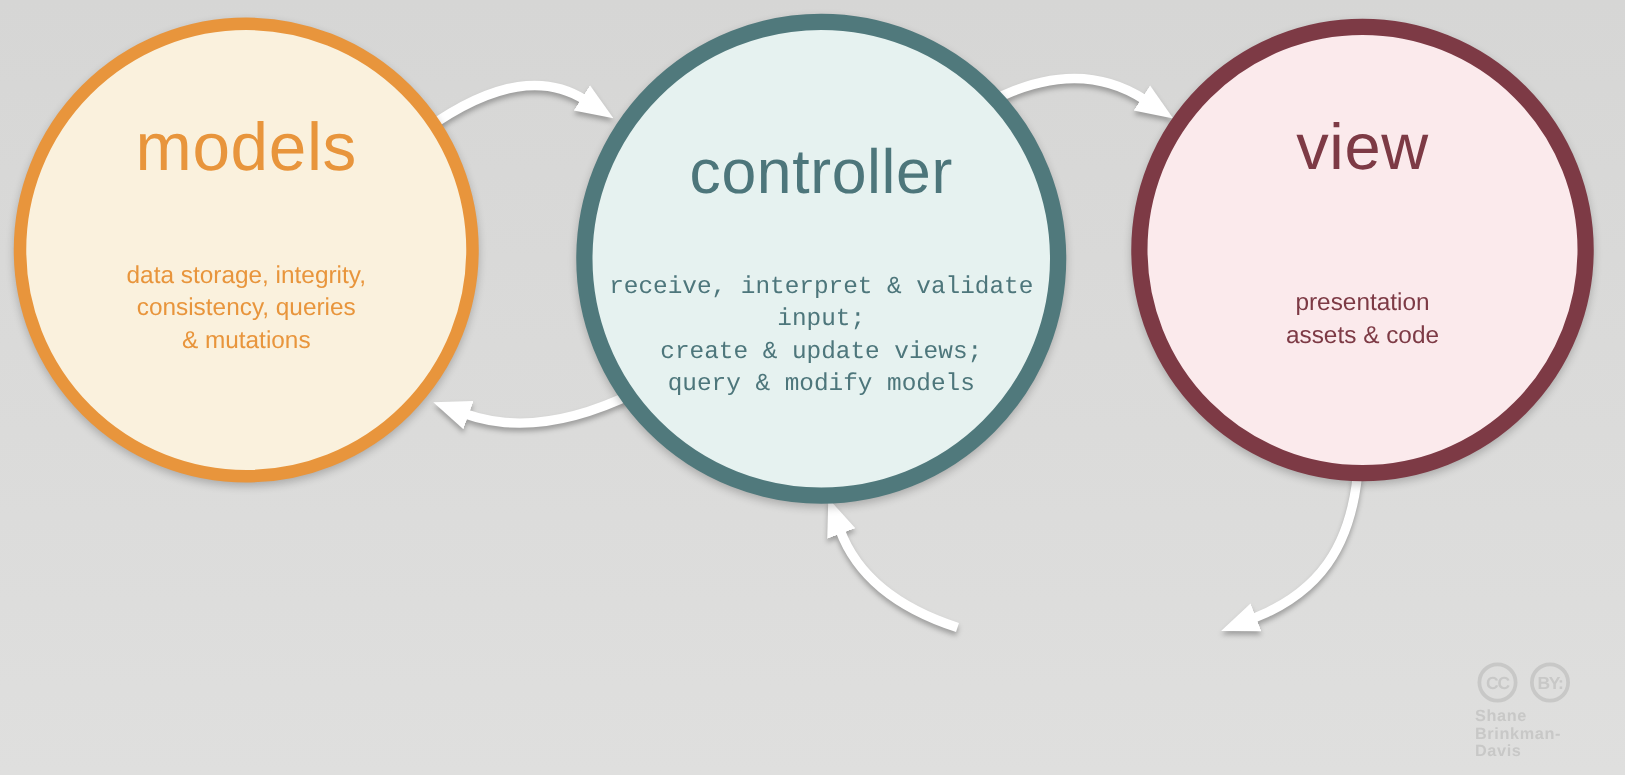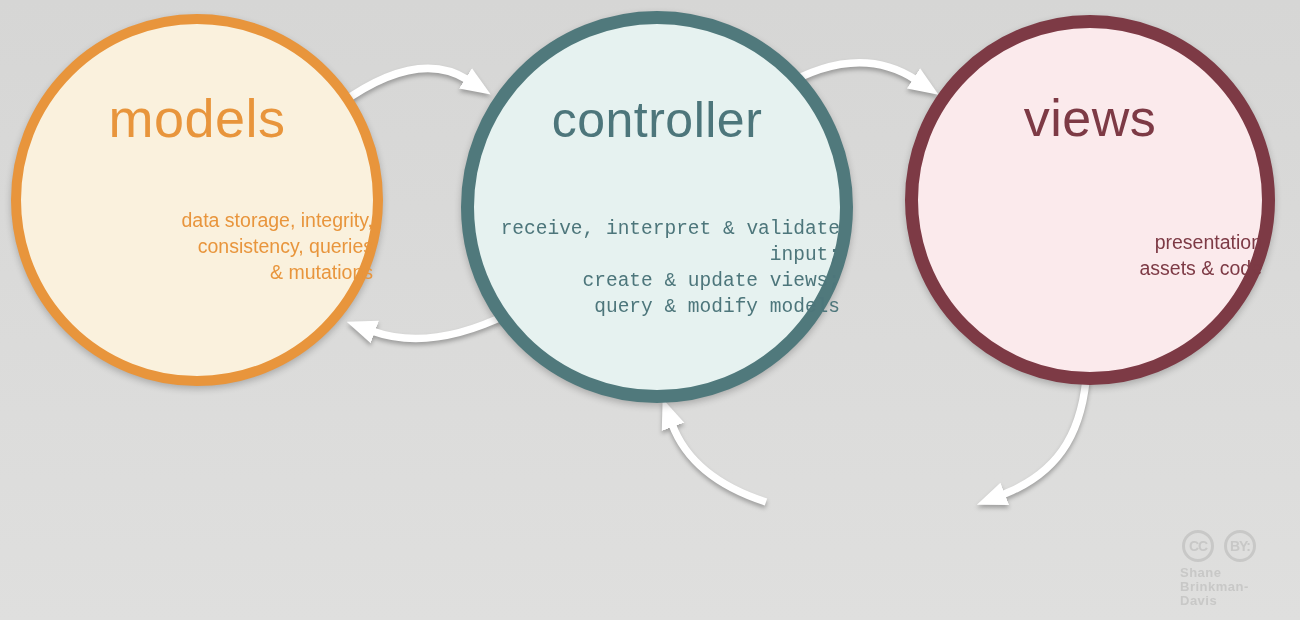--- a/index.html
+++ b/index.html
@@ -50,32 +50,32 @@
     left: 0;
     width: 100%;
     text-align: center;
     font-weight: 400;
     letter-spacing: 0.5px;
   }
   .node-desc {
     position: absolute;
     left: 0;
     width: 100%;
-    text-align: right;
+    text-align: center;
     white-space: pre-line;
     font-size: 19.5px;
     line-height: 26px;
   }
 
   .node[data-node="model"]      { left: 11px;  top: 14px;  width: 352px; height: 352px; border-width: 10px; }
   .node[data-node="model"] .node-title { top: 66px;  font-size: 54px; line-height: 56px; }
   .node[data-node="model"] .node-desc  { top: 183px; }
 
   .node[data-node="controller"] { left: 461px; top: 11px;  width: 366px; height: 366px; border-width: 13px; }
-  .node[data-node="controller"] .node-title { top: 69px;  font-size: 50px; line-height: 54px; }
+  .node[data-node="controller"] .node-title { top: 86px;  font-size: 50px; line-height: 54px; }
   .node[data-node="controller"] .node-desc  { top: 192px; font-family: Liberation Mono, monospace; }
 
   .node[data-node="view"]       { left: 905px; top: 15px;  width: 344px; height: 344px; border-width: 13px; }
   .node[data-node="view"] .node-title { top: 63px;  font-size: 52px; line-height: 54px; }
   .node[data-node="view"] .node-desc  { top: 201px; }
 
   .node[data-node="user"]       { left: 762px; top: 395px; width: 190px; height: 190px; border-width: 9px; }
   .node[data-node="user"] .node-title { top: 42px;  font-size: 46px; line-height: 48px; }
   .node[data-node="user"] .node-desc  { top: 97px; }
 
@@ -141,21 +141,21 @@
   </div>
 
   <div class="node" data-node="controller" style="--border-c: #50797c; --fill-c: #e6f2f0; --text-c: #4d767b;">
     <div class="node-title">controller</div>
     <div class="node-desc">receive, interpret &amp; validate input;
 create &amp; update views;
 query &amp; modify models</div>
   </div>
 
   <div class="node" data-node="view" style="--border-c: #7d3a45; --fill-c: #fbeaec; --text-c: #7d3a45;">
-    <div class="node-title">views</div>
+    <div class="node-title">view</div>
     <div class="node-desc">presentation
 assets &amp; code</div>
   </div>
 
 
   <div class="attribution">
     <div class="badges">
       <span class="badge">CC</span>
       <span class="badge">BY:</span>
     </div>

